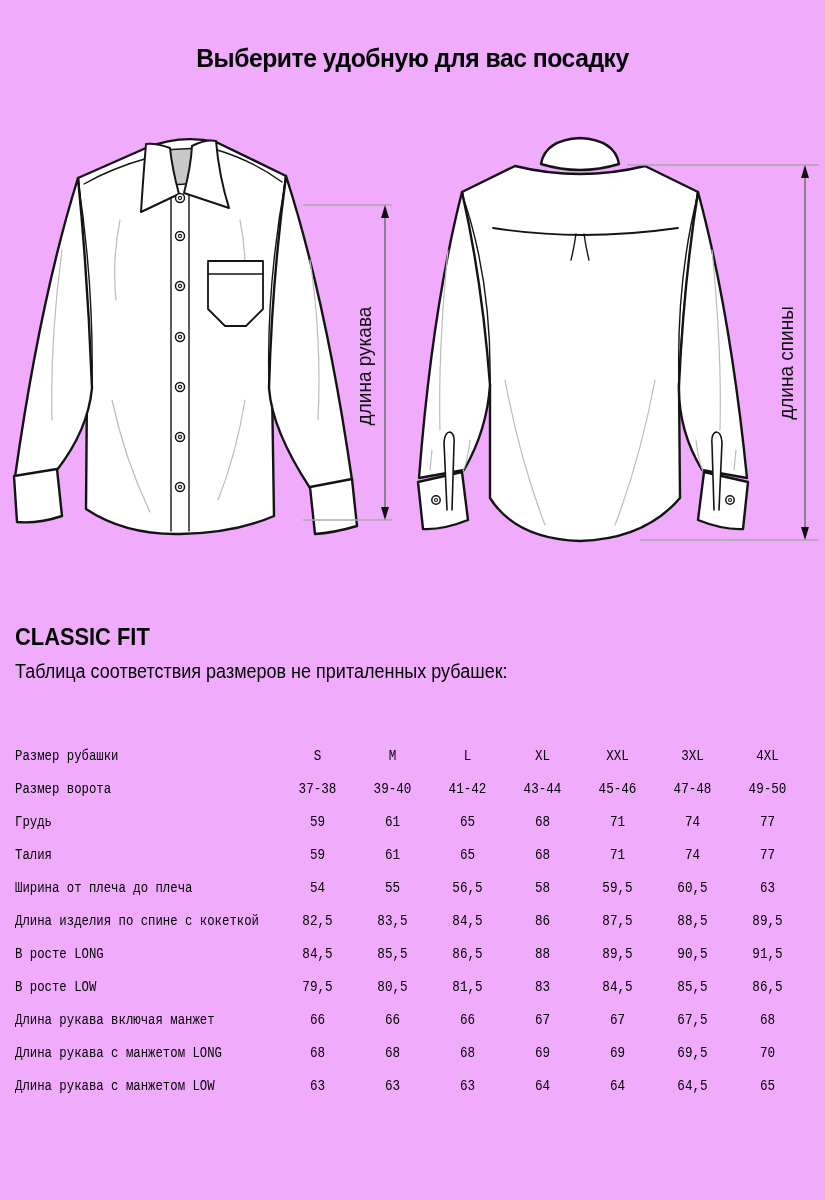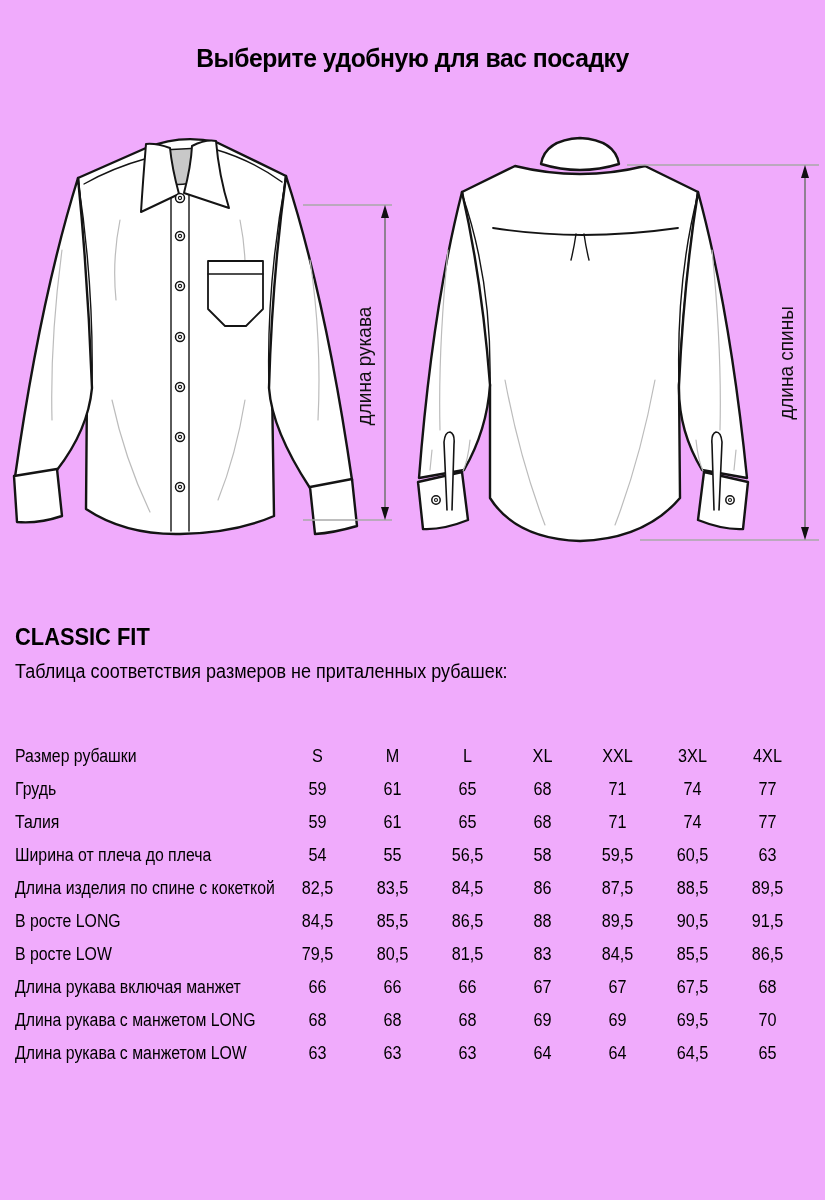--- a/index.html
+++ b/index.html
@@ -16,21 +16,21 @@
             font-size:20px; color:#111; transform:rotate(-90deg) scaleX(0.95); white-space:nowrap; }
   .vlabel.front { left:289px; top:223px; }
   .vlabel.back  { left:711px; top:220px; }
 
   h2.fit { margin:47px 0 0 15px; font-size:23px; font-weight:700; white-space:nowrap;
            transform:scaleX(0.95); transform-origin:left center; }
   p.caption { margin:9px 0 0 15px; font-size:20px; white-space:nowrap;
               transform:scaleX(0.9); transform-origin:left center; }
 
   .size-table { margin-top:57px; padding-left:15px; }
-  .trow { display:grid; grid-template-columns:265px repeat(7,75px); height:33px; align-items:center; font-size:18px; }
+  .trow { display:grid; grid-template-columns:265px repeat(7,75px); height:33px; align-items:center; font-size:14px;font-family:Liberation Mono, monospace; }
   .tlabel { white-space:nowrap; transform:scaleX(0.88); transform-origin:left center; }
   .tcell  { text-align:center; transform:scaleX(0.9); transform-origin:center; }
 
   .outline { fill:#fff; stroke:#141414; stroke-width:2.4; stroke-linejoin:round; stroke-linecap:round; }
   .seam    { fill:none; stroke:#141414; stroke-width:1.4; stroke-linecap:round; }
   .crease  { fill:none; stroke:#bcbcbc; stroke-width:1.2; stroke-linecap:round; }
   .grayfill{ fill:#c8c8c8; stroke:#141414; stroke-width:1.6; }
   .mline-h { stroke:#a9a9a9; stroke-width:1.6; }
   .mline-v { stroke:#777; stroke-width:1.6; }
   .marrow  { fill:#111; }
@@ -167,20 +167,30 @@
         <div class="tlabel">Размер рубашки</div>
         <div class="tcell">S</div>
         <div class="tcell">M</div>
         <div class="tcell">L</div>
         <div class="tcell">XL</div>
         <div class="tcell">XXL</div>
         <div class="tcell">3XL</div>
         <div class="tcell">4XL</div>
       </div>
       <div class="trow">
+        <div class="tlabel">Размер ворота</div>
+        <div class="tcell">37-38</div>
+        <div class="tcell">39-40</div>
+        <div class="tcell">41-42</div>
+        <div class="tcell">43-44</div>
+        <div class="tcell">45-46</div>
+        <div class="tcell">47-48</div>
+        <div class="tcell">49-50</div>
+      </div>
+      <div class="trow">
         <div class="tlabel">Грудь</div>
         <div class="tcell">59</div>
         <div class="tcell">61</div>
         <div class="tcell">65</div>
         <div class="tcell">68</div>
         <div class="tcell">71</div>
         <div class="tcell">74</div>
         <div class="tcell">77</div>
       </div>
       <div class="trow">

